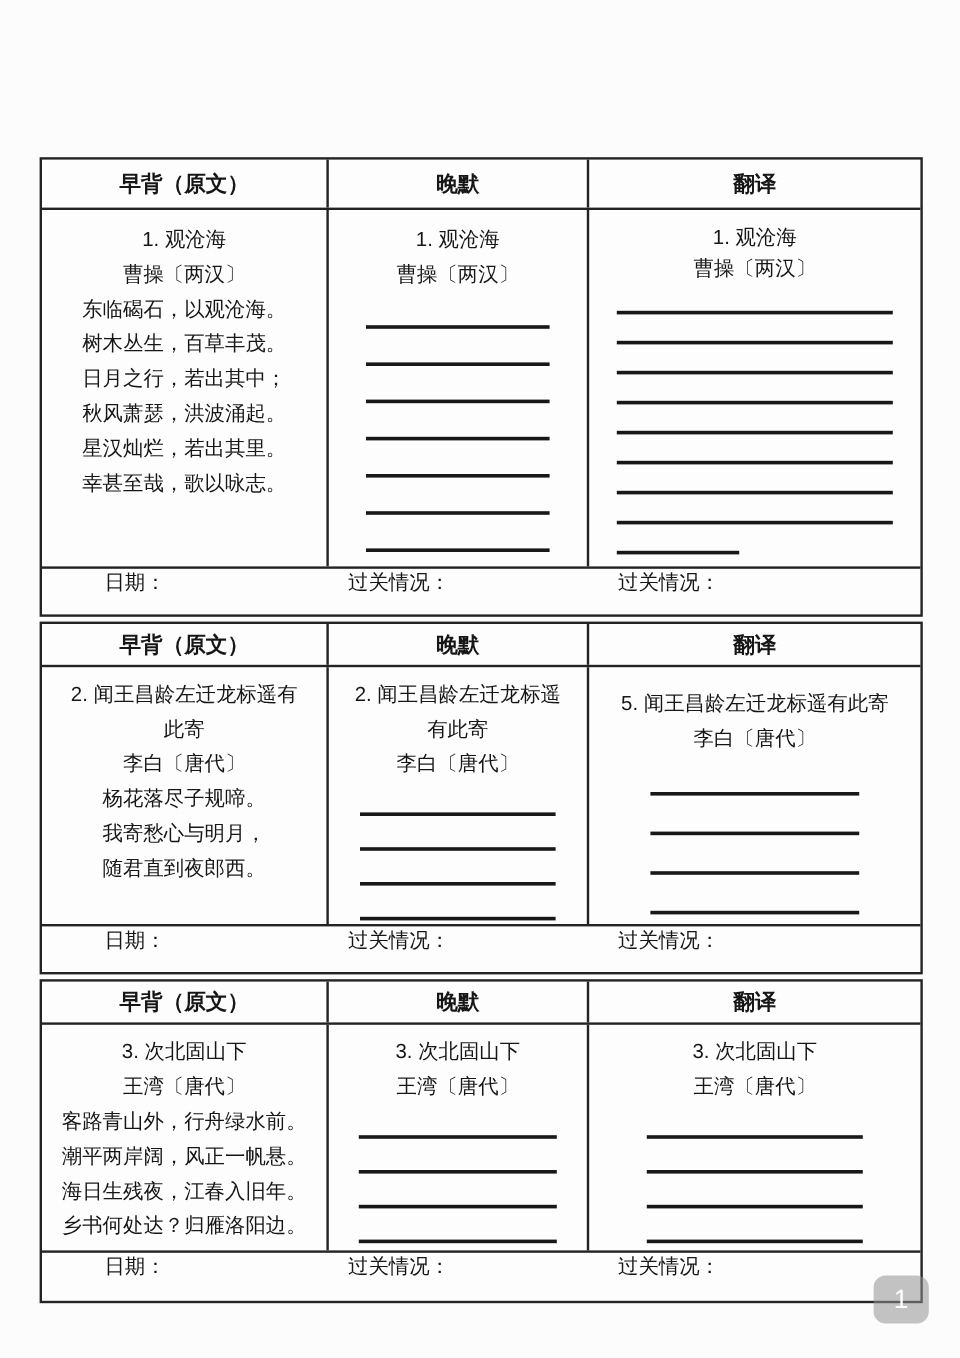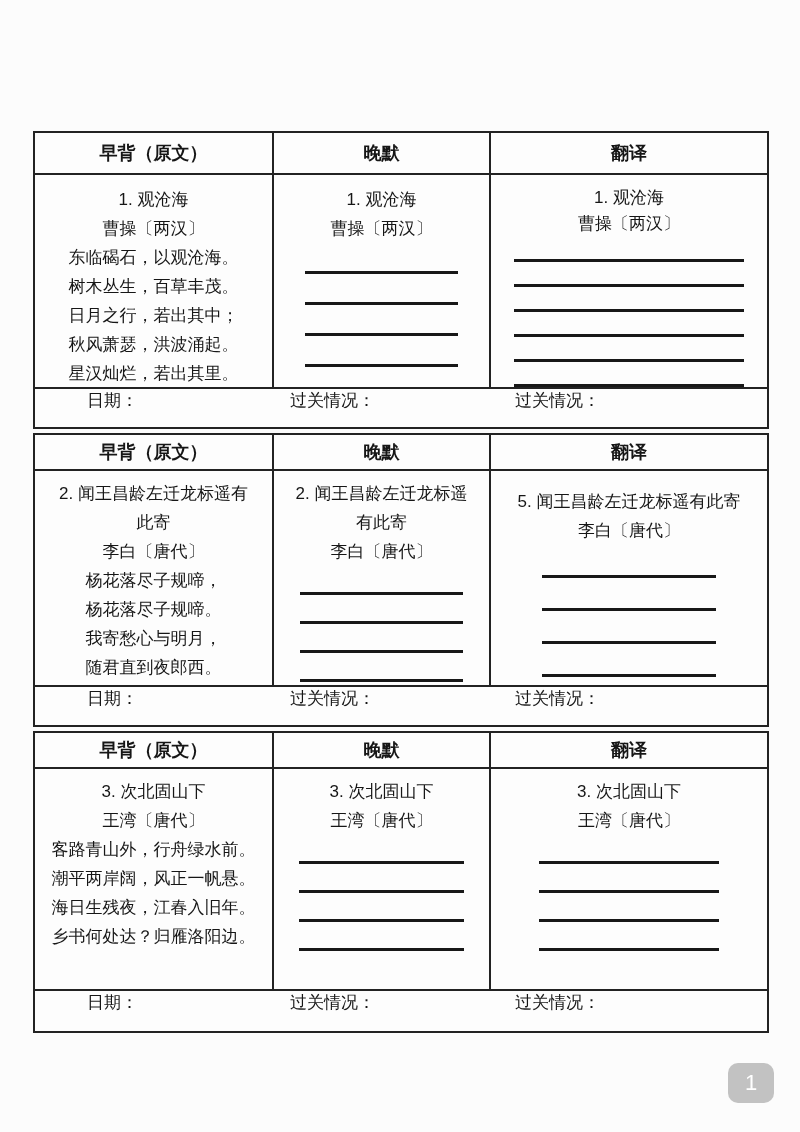--- a/index.html
+++ b/index.html
@@ -19,23 +19,23 @@
     border-right:2px solid #232323;box-sizing:border-box;
   }
   .hcell.last{border-right:none;}
   .t1 .hcell{height:40px;}
   .t2 .hcell,.t3 .hcell{height:34px;}
   .cell{
     border-right:2px solid #232323;box-sizing:border-box;text-align:center;
     font-size:17px;overflow:hidden;padding:10px 10px 0 10px;
   }
   .cell.last{border-right:none;}
-  .t1 .cell{height:212px;}
+  .t1 .cell{height:297px;}
   .t2 .cell{height:214px;padding-top:8px;}
-  .t3 .cell{height:220px;padding-top:8px;}
+  .t3 .cell{height:188px;padding-top:8px;}
   .ptitle,.pauthor{line-height:29px;white-space:pre-line;}
   .poem-line{line-height:29px;white-space:nowrap;}
   .t1 .trans .ptitle,.t1 .trans .pauthor{line-height:26px;}
   .t2 .trans{padding-top:16px;}
   .blank{height:3px;background:#181818;margin:28px auto 0 auto;width:84%;}
   .t1 .dict .blank{margin-top:28px;width:78%;}
   .t1 .trans .blank{margin-top:22px;width:90%;}
   .t1 .trans .blank.short{width:40%;margin-left:5%;margin-right:auto;}
   .t2 .dict .blank{margin-top:26px;width:84%;}
   .t2 .trans .blank{margin-top:30px;width:68%;}
@@ -121,21 +121,20 @@
         <div class="hcell">早背（原文）</div>
         <div class="hcell">晚默</div>
         <div class="hcell last">翻译</div>
       </div>
       <div class="row body">
         <div class="cell original">
           <div class="ptitle">2. 闻王昌龄左迁龙标遥有
 此寄</div>
           <div class="pauthor">李白〔唐代〕</div>
           <div class="plines">
-              <div class="poem-line">杨花落尽子规啼，</div>
               <div class="poem-line">杨花落尽子规啼。</div>
               <div class="poem-line">我寄愁心与明月，</div>
               <div class="poem-line">随君直到夜郎西。</div>
             </div>
         </div>
         <div class="cell dict">
           <div class="ptitle">2. 闻王昌龄左迁龙标遥
 有此寄</div>
           <div class="pauthor">李白〔唐代〕</div>
           <div class="blanks">

